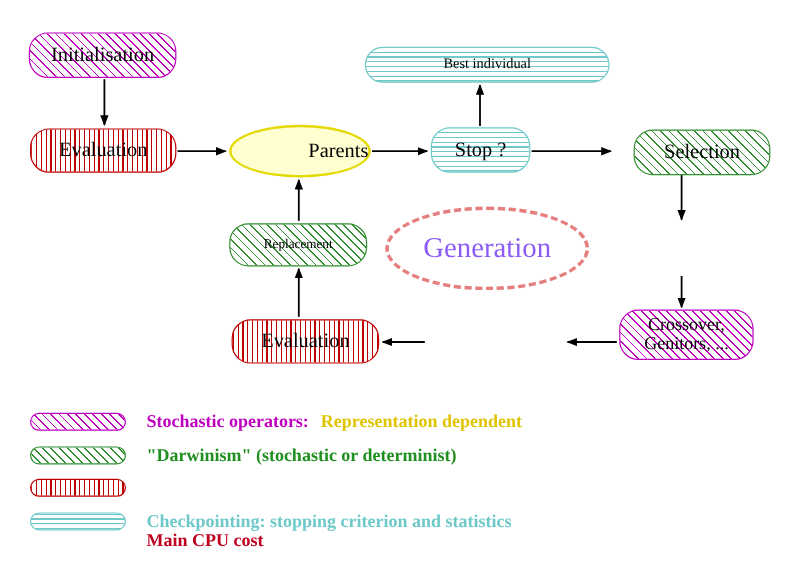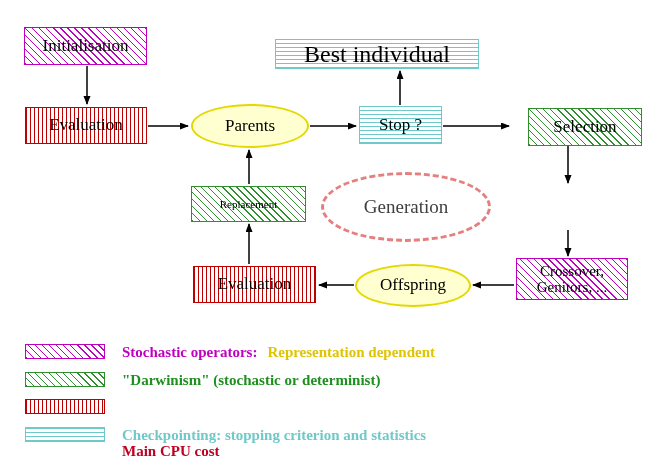--- a/index.html
+++ b/index.html
@@ -18,21 +18,21 @@
   .node {
     position: absolute;
     display: flex;
     align-items: center;
     justify-content: center;
     box-sizing: border-box;
     text-align: center;
     color: #000000;
     font-size: 17px;
   }
-  .box { border-width: 1px; border-style: solid; }
+  .box { border-width: 1px; border-style: solid; border-radius: 16px; }
 
   .hatch-magenta {
     border-color: #bf00bf;
     background-image: repeating-linear-gradient(45deg,
       #bf00bf 0px, #bf00bf 1px, rgba(0,0,0,0) 1px, rgba(0,0,0,0) 5px);
   }
   .hatch-red {
     border-color: #bf0000;
     background-image: repeating-linear-gradient(90deg,
       #bf0000 0px, #bf0000 1px, rgba(0,0,0,0) 1px, rgba(0,0,0,0) 4px);
@@ -45,27 +45,28 @@
   .hatch-cyan {
     border-color: #6fc9c9;
     background-image: repeating-linear-gradient(0deg,
       #6fc9c9 0px, #6fc9c9 1px, rgba(0,0,0,0) 1px, rgba(0,0,0,0) 4px);
   }
 
   .ellipse {
     border-radius: 50%;
     background: #ffffd0;
     border: 2px solid #e3d800;
+    justify-content: flex-end;
   }
   .generation-ellipse {
     border-radius: 50%;
     background: transparent;
     border: 3px dashed #e57f7f;
-    color: #404040;
-    font-size: 19px;
+    color: #8b5cf6;
+    font-size: 24px;
   }
   .nlabel {
     position: relative;
     z-index: 2;
     white-space: nowrap;
     line-height: 1.1;
   }
   .two-line { font-size: 15px; }
 
   #arrow-layer {
@@ -126,41 +127,38 @@
   </div>
 
   <div class="node box hatch-red" style="left:25px; top:107px; width:122px; height:37px;">
     <span class="nlabel">Evaluation</span>
   </div>
 
   <div class="node ellipse" style="left:191px; top:104px; width:118px; height:44px;">
     <span class="nlabel">Parents</span>
   </div>
 
-  <div class="node box hatch-cyan" style="left:275px; top:39px; width:204px; height:30px; font-size:24px;">
+  <div class="node box hatch-cyan" style="left:304px; top:39px; width:204px; height:30px; font-size:12px;">
     <span class="nlabel">Best individual</span>
   </div>
 
   <div class="node box hatch-cyan" style="left:359px; top:106px; width:83px; height:38px;">
     <span class="nlabel">Stop ?</span>
   </div>
 
   <div class="node box hatch-green" style="left:512px; top:108px; width:114px; height:38px;margin-left:16px;">
     <span class="nlabel">Selection</span>
   </div>
 
 
   <div class="node box hatch-magenta two-line" style="left:516px; top:258px; width:112px; height:42px; flex-direction:column;">
     <span class="nlabel">Crossover,</span>
     <span class="nlabel">Genitors, ...</span>
   </div>
 
-  <div class="node ellipse" style="left:355px; top:264px; width:116px; height:43px;">
-    <span class="nlabel">Offspring</span>
-  </div>
 
   <div class="node box hatch-red" style="left:193px; top:266px; width:123px; height:37px;">
     <span class="nlabel">Evaluation</span>
   </div>
 
   <div class="node box hatch-green" style="left:191px; top:186px; width:115px; height:36px; font-size:11px;">
     <span class="nlabel">Replacement</span>
   </div>
 
   <div class="node generation-ellipse" style="left:321px; top:172px; width:170px; height:70px;">

